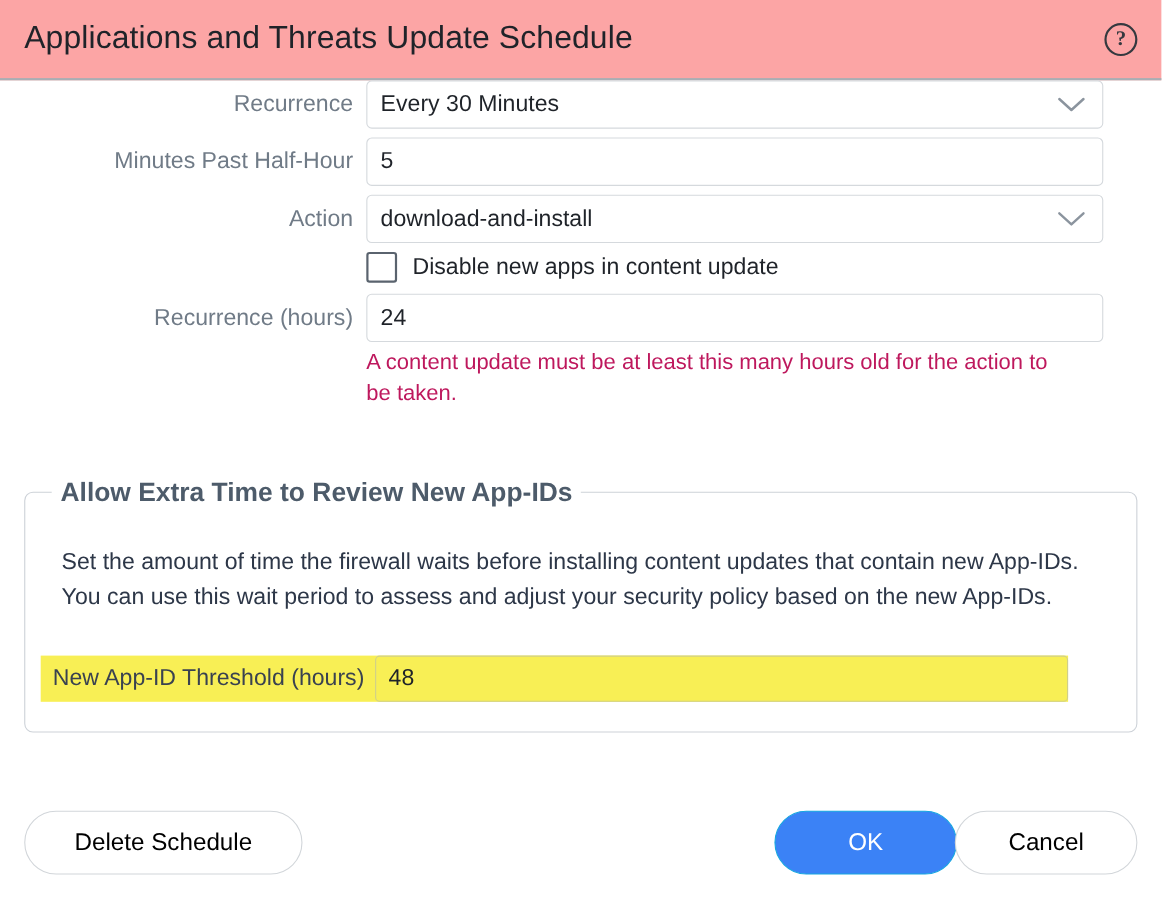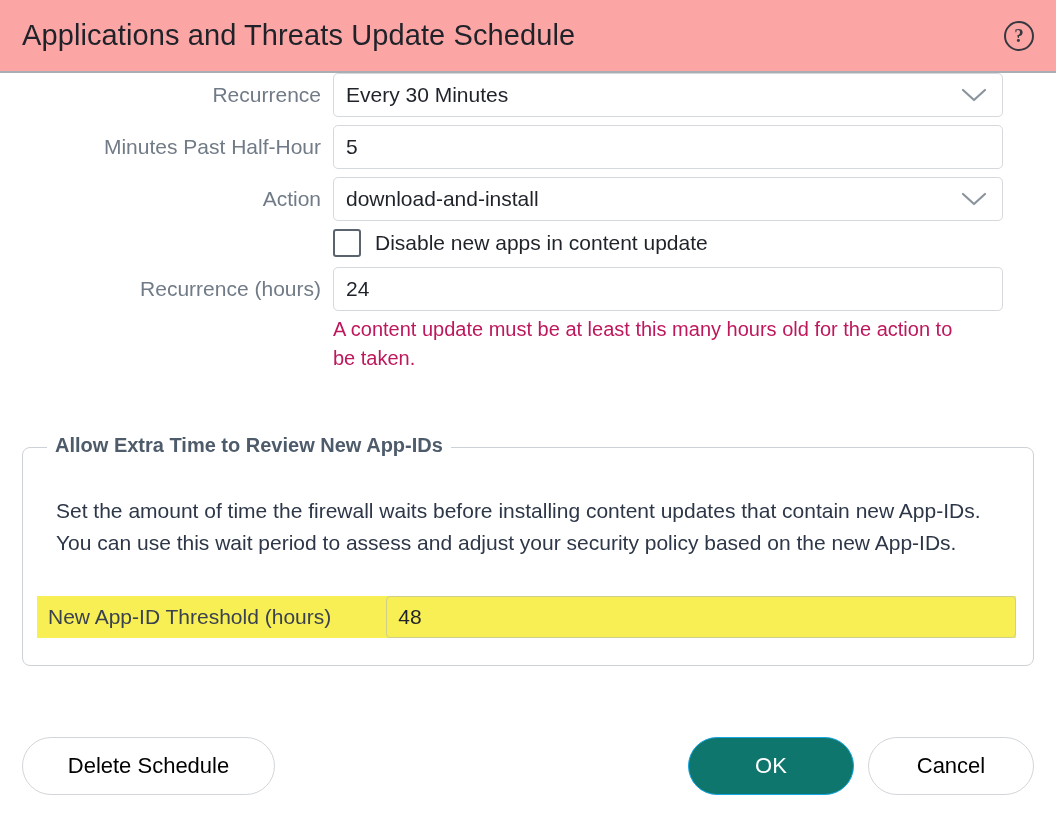--- a/index.html
+++ b/index.html
@@ -149,21 +149,21 @@
     border: 1px solid #cdd2d8;
     border-radius: 8px;
     box-sizing: border-box;
   }
   .legend {
     position: absolute;
     left: 24px;
     top: -14px;
     background: #ffffff;
     padding: 0 8px;
-    font-size: 20px;
+    font-size: 24px;
     font-weight: 700;
     color: #4d5b6a;
     white-space: nowrap;
   }
   .fs-desc {
     position: absolute;
     left: 33px;
     top: 47px;
     width: 955px;
     font-size: 21px;
@@ -171,21 +171,20 @@
     color: #2d3748;
   }
   .highlight-row {
     position: absolute;
     left: 14px;
     top: 148px;
     display: flex;
     align-items: flex-end;
     background: #f8ef55;
     height: 42px;
-    gap: 45px;
   }
   .hl-label {
     font-size: 21px;
     color: #3a4250;
     padding: 0 10px 0 11px;
     line-height: 42px;
     white-space: nowrap;
   }
   .hl-field {
     width: 630px;
@@ -218,22 +217,22 @@
     background: #ffffff;
     color: #000000;
     font-size: 22px;
     font-family: "Liberation Sans", sans-serif;
     cursor: pointer;
     box-sizing: border-box;
     padding: 0;
   }
   .btn-delete { left: 22px; top: 7px; width: 253px; }
   .btn-ok {
-    left: 688px; top: 7px; width: 166px;
-    background: #0f766e;
+    left: 704px; top: 7px; width: 166px;
+    background: #3b82f6;
     border-color: #16a6e0;
     color: #ffffff;
   }
   .btn-cancel { left: 868px; top: 7px; width: 166px; }
 </style>
 </head>
 <body>
 
 <div class="titlebar">
   <div class="dialog-title">Applications and Threats Update Schedule</div>

